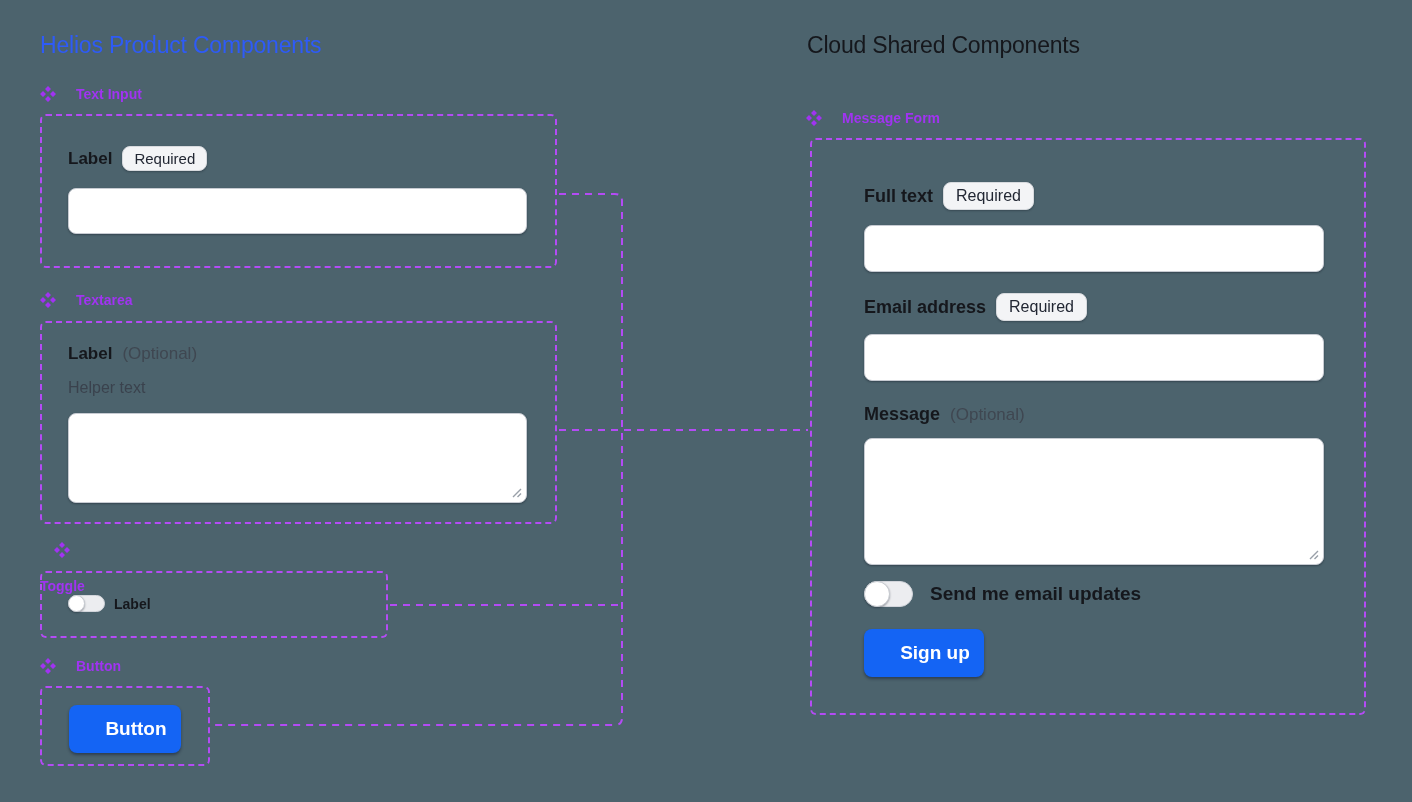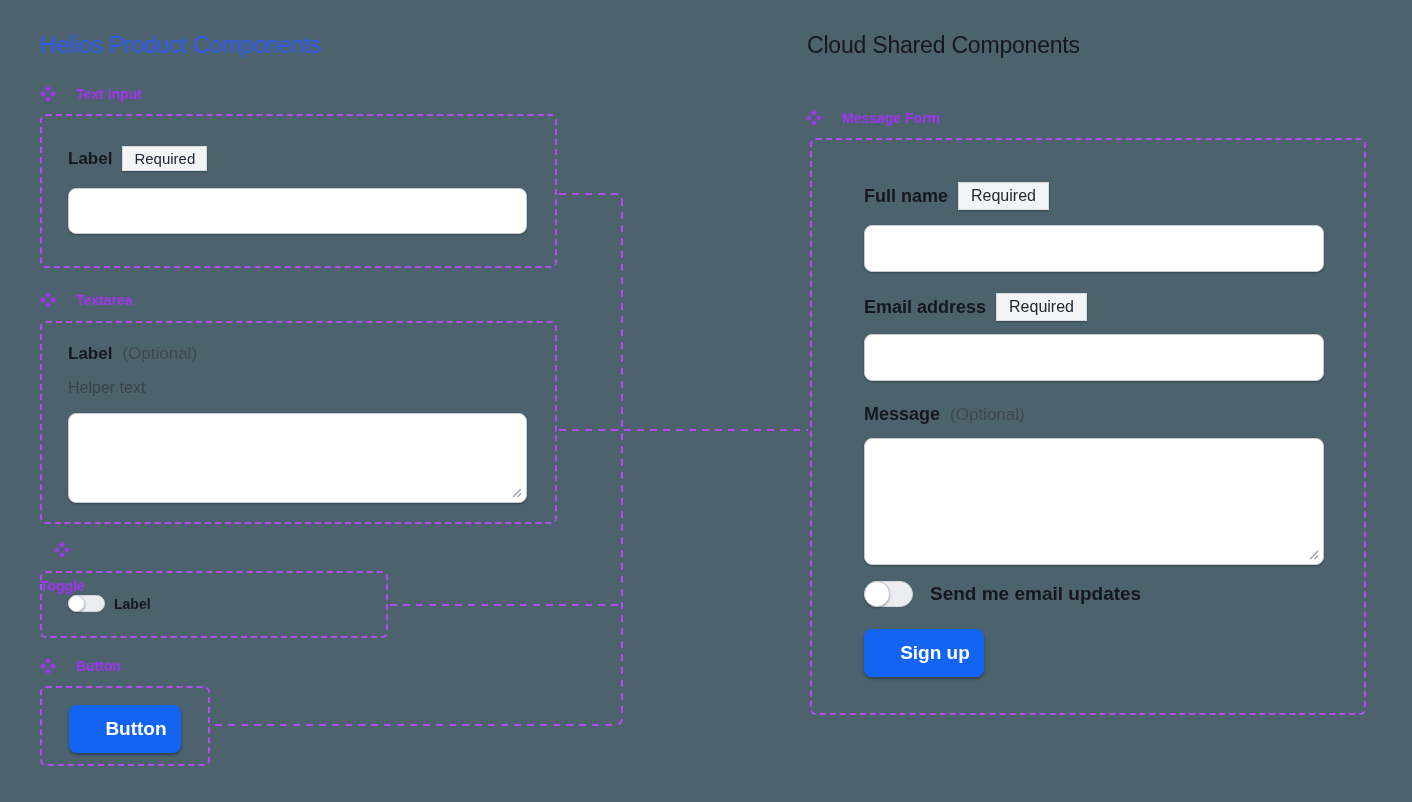--- a/index.html
+++ b/index.html
@@ -28,21 +28,21 @@
   .connectors { position:absolute; left:0; top:0; pointer-events:none; }
 
   .label-row { display:flex; align-items:center; gap:10px; white-space:nowrap; }
   .field-label { font-size:17px; font-weight:bold; color:#15171c; }
   .field-label.lg { font-size:18px; }
   .muted { font-size:17px; font-weight:normal; color:#3f4751; }
   .helper-text { font-size:16px; color:#3a424d; }
 
   .badge {
     display:inline-block; background:#f3f4f6; border:1px solid #d7dade;
-    border-radius:0; padding:3px 11px; font-size:15px; color:#222733;
+    border-radius:8px; padding:3px 11px; font-size:15px; color:#222733;
     box-shadow:0 1px 2px rgba(10,15,25,.3);
   }
   .badge.lg { font-size:16px; padding:4px 12px; }
 
   .text-input {
     position:absolute; box-sizing:border-box; background:#ffffff;
     border:1px solid #c7cbd2; border-radius:8px;
     box-shadow:0 1px 2px rgba(10,15,25,.35);
     font-family:"Liberation Sans", sans-serif; font-size:16px; color:#15171c;
     padding:0 12px; outline:none;
@@ -177,21 +177,21 @@
       <svg width="16" height="16" viewBox="0 0 16 16" fill="currentColor">
         <path d="M8 0 L11 3 L8 6 L5 3 Z M3 5 L6 8 L3 11 L0 8 Z M13 5 L16 8 L13 11 L10 8 Z M8 10 L11 13 L8 16 L5 13 Z"></path>
       </svg>
     </span>
     <span>Message Form</span>
   </div>
 
   <div class="dashed-box" style="left:810px; top:138px; width:556px; height:577px;">
 
     <div class="abs label-row" style="left:52px; top:42px;">
-      <span class="field-label lg">Full name</span>
+      <span class="field-label lg">Full text</span>
       <span class="badge lg">Required</span>
     </div>
     <input type="text" class="text-input" style="left: 52px; top: 85px; width: 460px; height: 47px;">
 
     <div class="abs label-row" style="left:52px; top:153px;">
       <span class="field-label lg">Email address</span>
       <span class="badge lg">Required</span>
     </div>
     <input type="text" class="text-input" style="left: 52px; top: 194px; width: 460px; height: 47px;">
 

